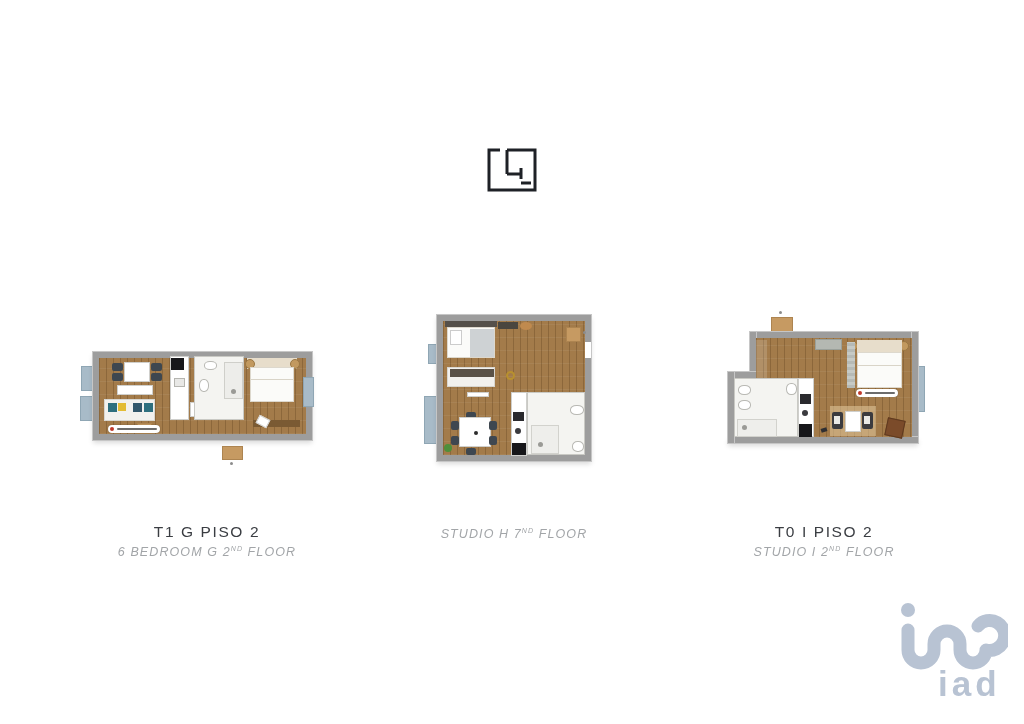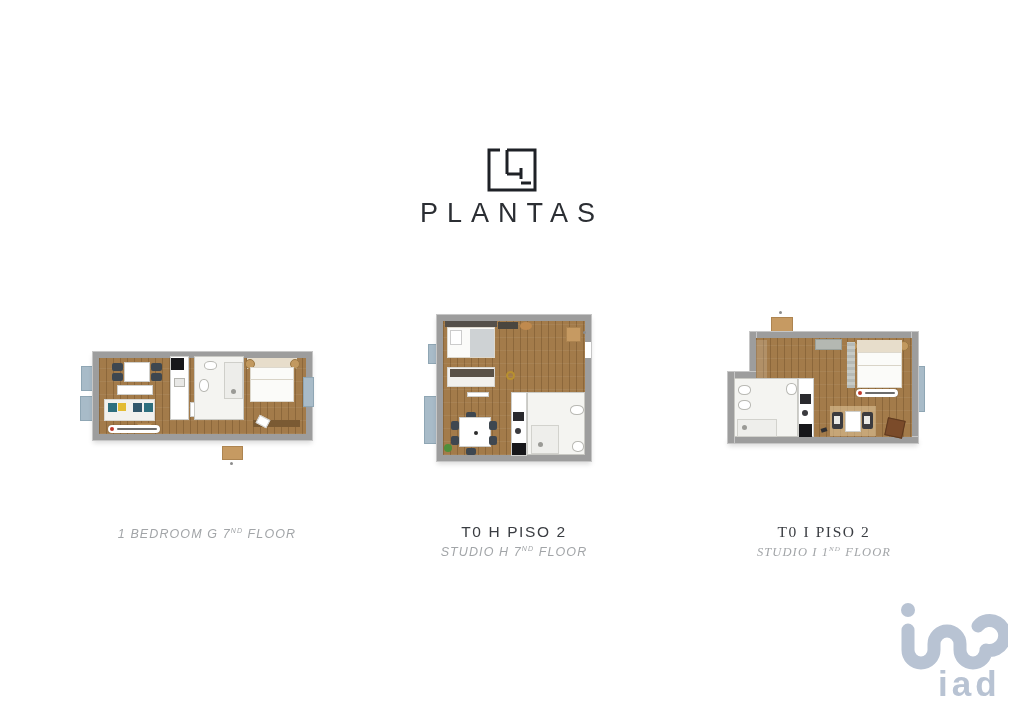--- a/index.html
+++ b/index.html
@@ -56,21 +56,20 @@
   <div class="hdr">
     <svg class="hdr-icon" width="50" height="44" viewBox="0 0 50 44">
       <g fill="none" stroke="#1e2126" stroke-width="3">
         <path d="M20 2 H48 V42 H2 V2 H13"></path>
         <path d="M20 2 V26"></path>
         <path d="M20 26 H34"></path>
         <path d="M34 20 V31"></path>
         <path d="M34 35 H44"></path>
       </g>
     </svg>
-    <div class="hdr-title">PLANTAS</div>
   </div>
 
   <div>
     <div class="abs win" style="left:81px;top:366px;width:18px;height:23px;"></div>
     <div class="abs win" style="left:80px;top:396px;width:19px;height:23px;"></div>
     <div class="abs wall" style="left:93px;top:352px;width:219px;height:88px;"></div>
     <div class="abs wood" style="left:99px;top:358px;width:207px;height:76px;"></div>
     <div class="abs win" style="left:303px;top:377px;width:9px;height:28px;"></div>
 
     <div class="abs chair" style="left:112px;top:363px;width:11px;height:8px;"></div>
@@ -216,29 +215,29 @@
       </div>
     </div>
 
     <div class="abs white" style="left:798px;top:378px;width:16px;height:59px;"></div>
     <div class="abs" style="left:800px;top:394px;width:11px;height:10px;background:#2a2a2e;"></div>
     <div class="abs dot" style="left:802px;top:410px;width:6px;height:6px;background:#3a3a3e;"></div>
     <div class="abs stove" style="left:799px;top:424px;width:13px;height:13px;"></div>
   </div>
 
   <div class="cap" style="left:77px;top:523px;">
-    <div class="cap-sub"><span>1 BEDROOM G 7</span><span class="sup">ND</span><span> FLOOR</span></div>
+    <div class="cap-title">T1 G PISO 2</div>
+    <div class="cap-sub"><span>6 BEDROOM G 2</span><span class="sup">ND</span><span> FLOOR</span></div>
   </div>
   <div class="cap" style="left:384px;top:523px;">
-    <div class="cap-title">T0 H PISO 2</div>
     <div class="cap-sub"><span>STUDIO H 7</span><span class="sup">ND</span><span> FLOOR</span></div>
   </div>
-  <div class="cap" style="left:694px;top:523px;font-family:Liberation Serif, serif;">
+  <div class="cap" style="left:694px;top:523px;">
     <div class="cap-title">T0 I PISO 2</div>
-    <div class="cap-sub"><span>STUDIO I 1</span><span class="sup">ND</span><span> FLOOR</span></div>
+    <div class="cap-sub"><span>STUDIO I 2</span><span class="sup">ND</span><span> FLOOR</span></div>
   </div>
 
   <div>
     <svg class="abs" style="left:896px;top:600px;" width="112" height="80" viewBox="0 0 112 80">
       <circle cx="12" cy="10" r="7" fill="#b8c3d3"></circle>
       <path d="M12 30 v20 a13 13 0 0 0 26 0 v-6 a13 13 0 0 1 26 0 v6 a13 13 0 0 0 26 0 a15 15 0 1 0 -8 -24" fill="none" stroke="#b8c3d3" stroke-width="13" stroke-linecap="round" stroke-linejoin="round"></path>
     </svg>
     <div class="iad-text">iad</div>
   </div>
 

